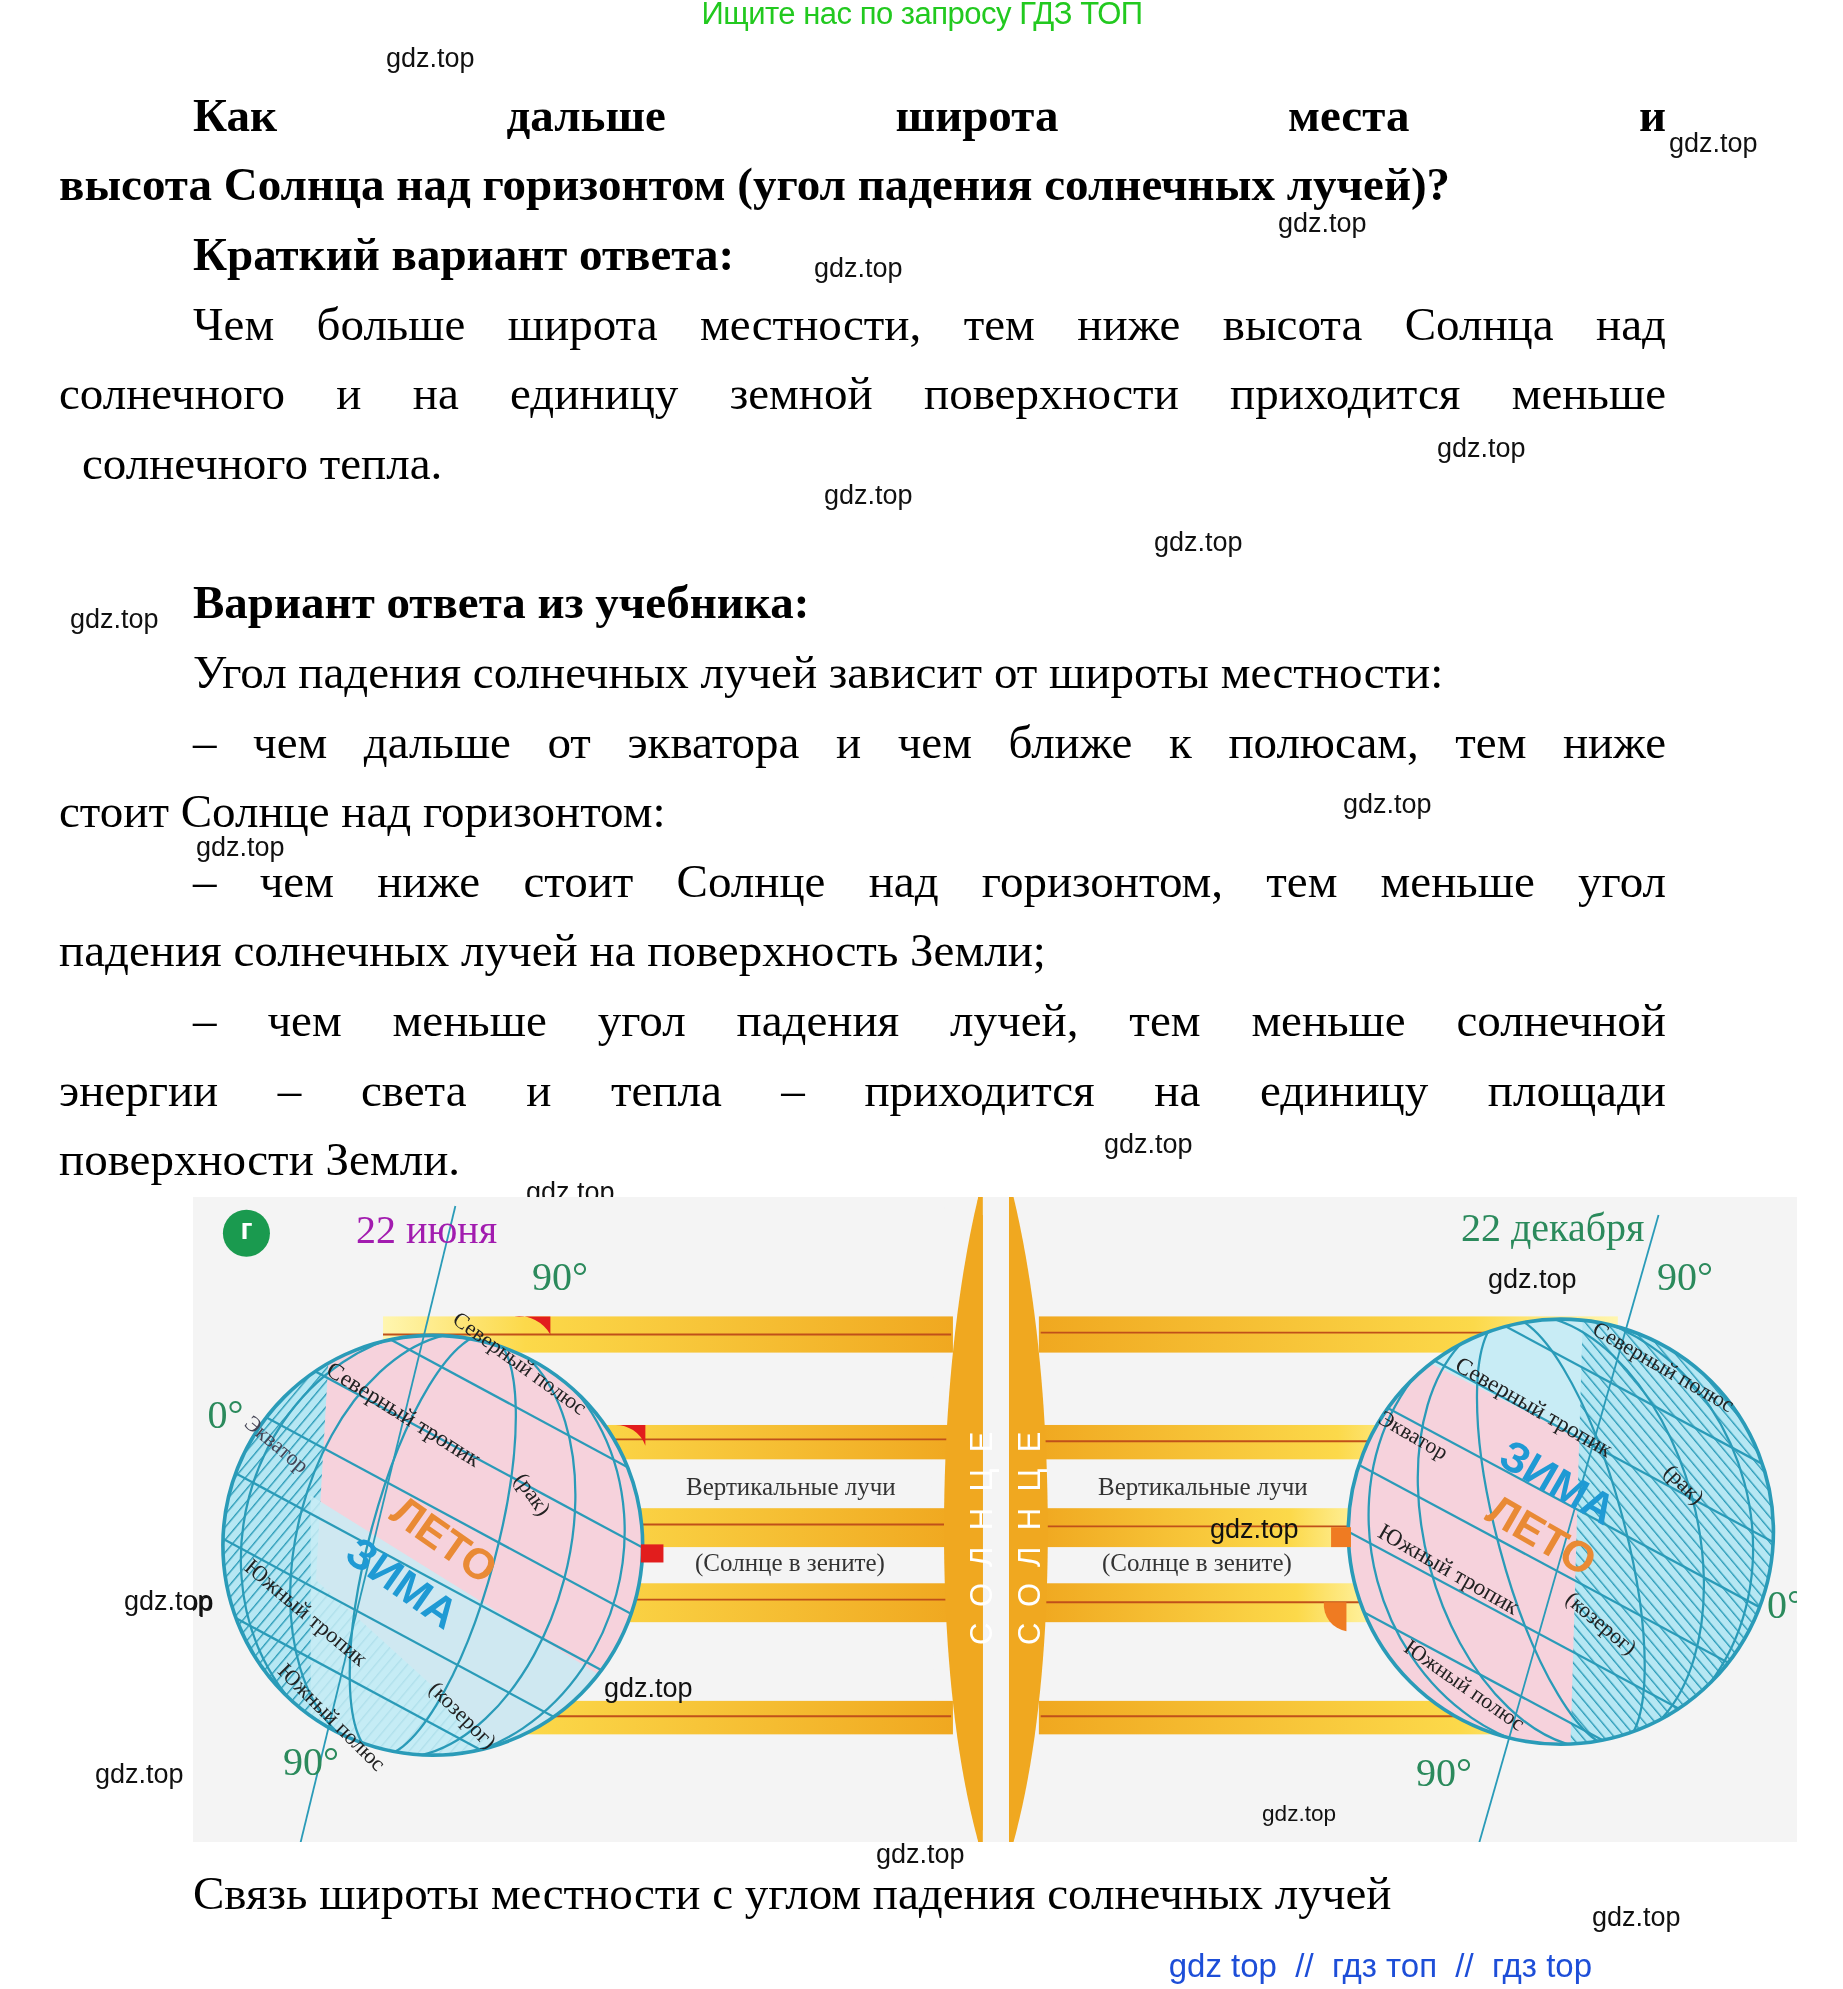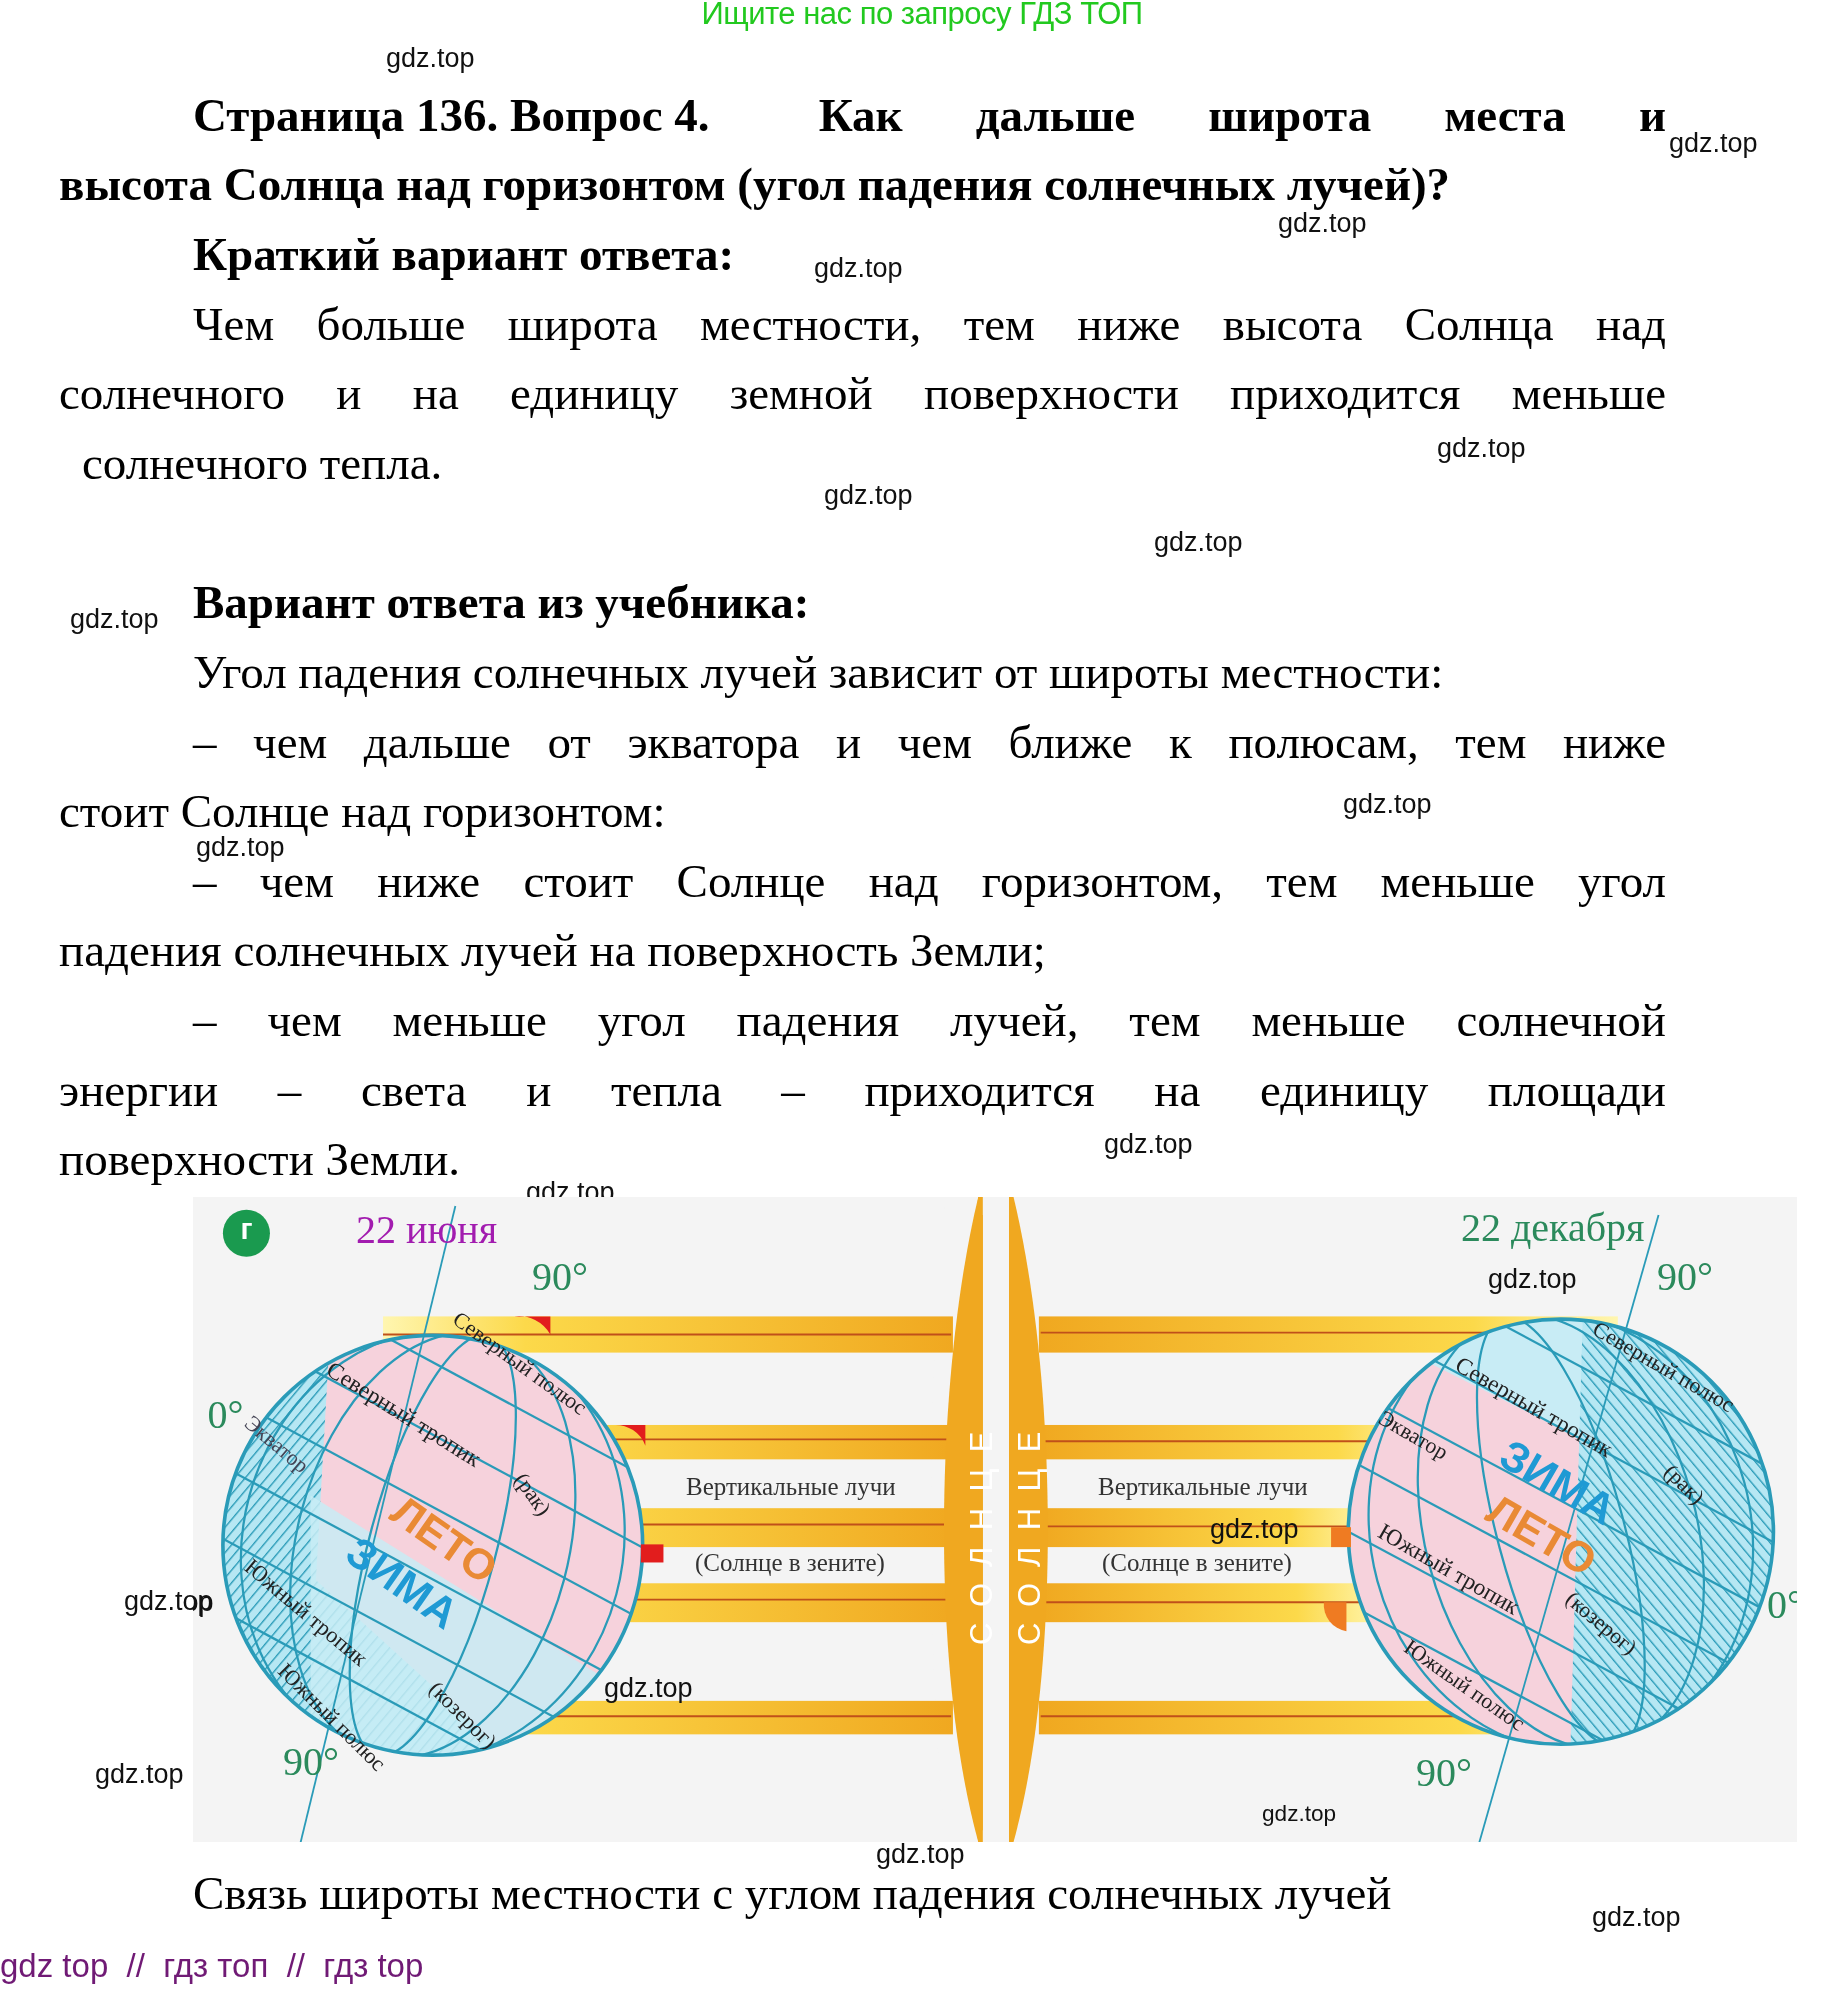--- a/index.html
+++ b/index.html
@@ -7,22 +7,22 @@
   .abs { position:absolute; }
   .promo { position:absolute; left:0; width:1844px; top:-3.6px; text-align:center;
     font-family:"Liberation Sans", sans-serif; font-size:31px; color:#22c91f; letter-spacing:-0.5px; }
   .wm { position:absolute; font-family:"Liberation Sans", sans-serif; font-size:27px; color:#111; white-space:nowrap; line-height:1; }
   .wm.small { font-size:22.6px; }
   .line { position:absolute; left:59px; width:1607px; font-size:47px; line-height:70px; height:70px;
     white-space:nowrap; font-family:"Liberation Serif", serif; }
   .just { text-align:justify; text-align-last:justify; }
   .bold { font-weight:bold; }
   .ind { left:193px; width:1473px; }
-  .footer { position:absolute; left:0; width:1592px; top:1947px; text-align:left;
-    font-family:"Liberation Sans", sans-serif; font-size:33px; color:#701a75; }
+  .footer { position:absolute; left:0; width:1592px; top:1947px; text-align:right;
+    font-family:"Liberation Sans", sans-serif; font-size:33px; color:#1d4ed8; }
   .caption { position:absolute; left:193px; top:1862px; font-size:47px; line-height:63px;
     font-family:"Liberation Serif", serif; white-space:nowrap; }
   
   .diagram { position:absolute; left:193px; top:1197px; width:1604px; height:645px; background:#f4f4f4; overflow:hidden; }
   .diagram svg { position:absolute; left:0; top:0; }
   .dtext { font-family:"Liberation Serif", serif; }
 </style>
 </head>
 <body>
 
@@ -35,21 +35,20 @@
 <div class="wm" style="left:1437px;top:435px;">gdz.top</div>
 <div class="wm" style="left:824px;top:482px;">gdz.top</div>
 <div class="wm" style="left:1154px;top:529px;">gdz.top</div>
 <div class="wm" style="left:70px;top:606px;">gdz.top</div>
 <div class="wm" style="left:1343px;top:791px;">gdz.top</div>
 <div class="wm" style="left:196px;top:834px;">gdz.top</div>
 <div class="wm" style="left:1104px;top:1131px;">gdz.top</div>
 <div class="wm" style="left:526px;top:1179px;">gdz.top</div>
 
 <div class="line bold ind" style="top:80px; display:flex; justify-content:space-between;">
-  <span style="margin-right:36px;">Страница 136. Вопрос 4.</span>
   <span>Как</span>
   <span>дальше</span>
   <span>широта</span>
   <span>места</span>
   <span>и</span>
 </div>
 <div class="line bold" style="top:149px;">высота Солнца над горизонтом (угол падения солнечных лучей)?</div>
 
 <div class="line bold ind" style="top:219px;">Краткий вариант ответа:</div>
 <div class="line ind just" style="top:289px;">Чем больше широта местности, тем ниже высота Солнца над</div>

